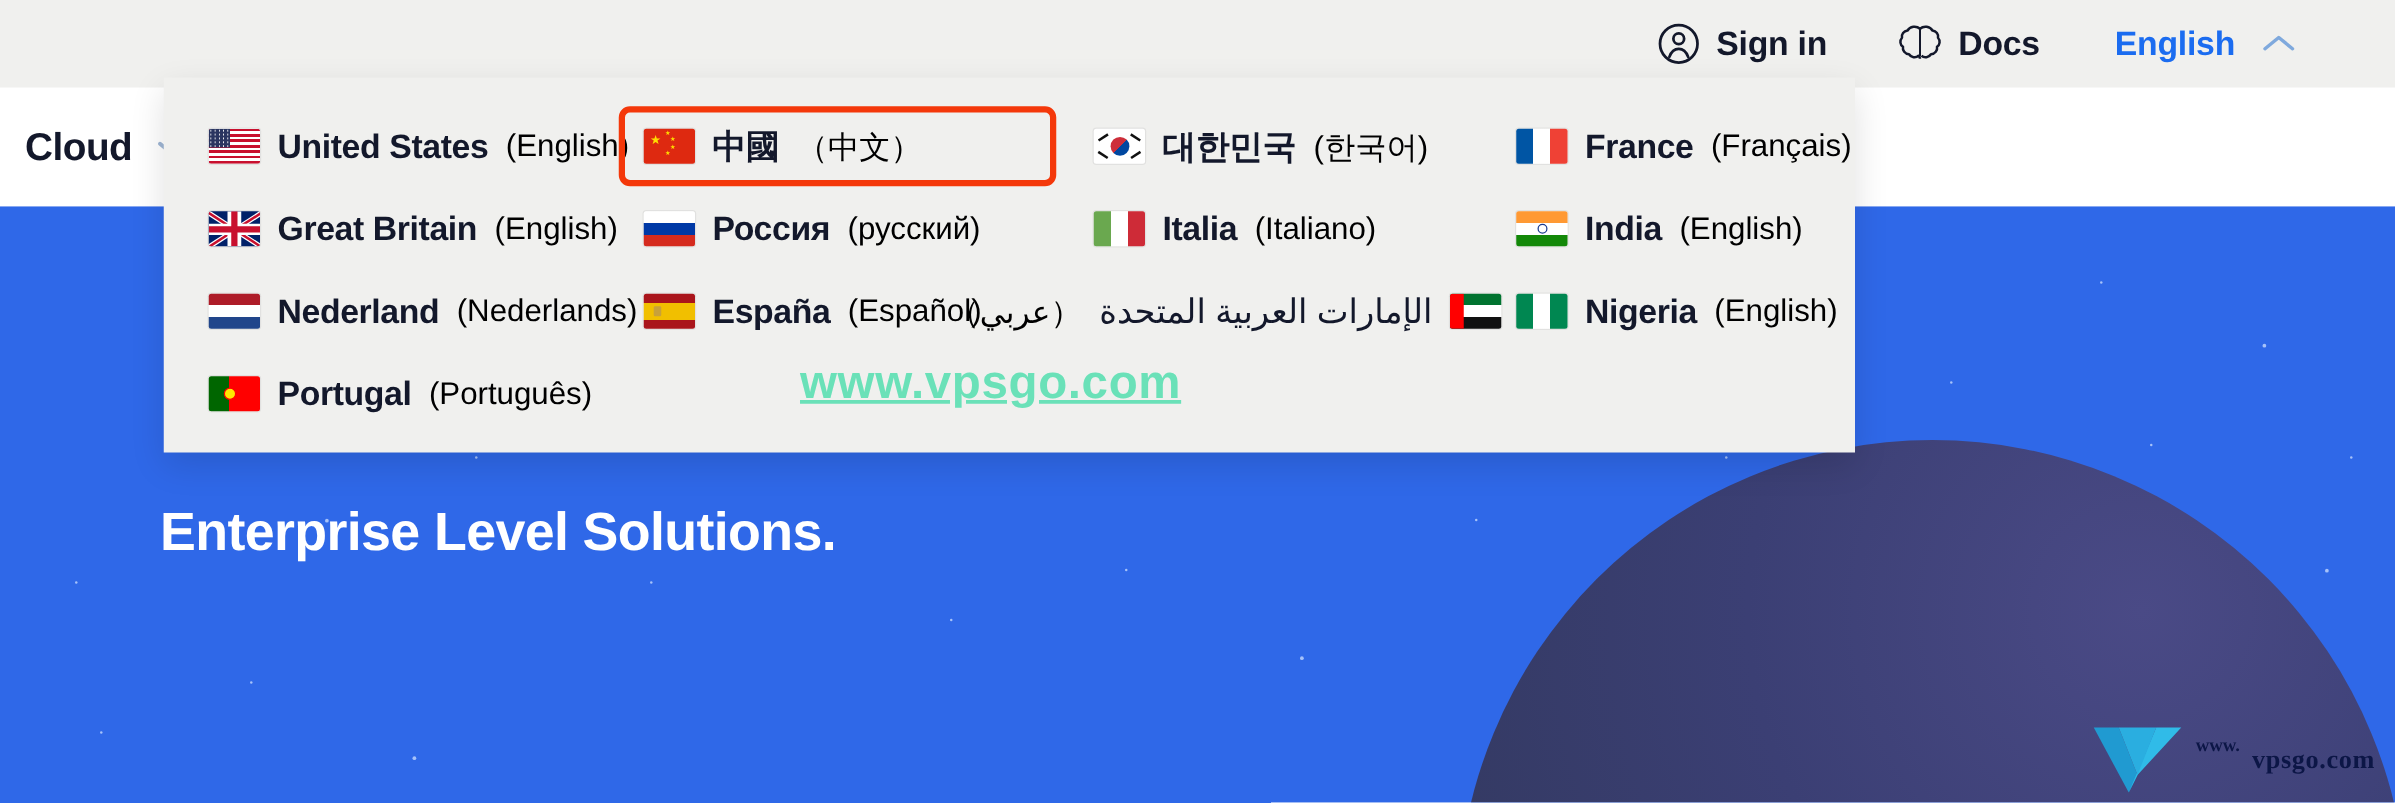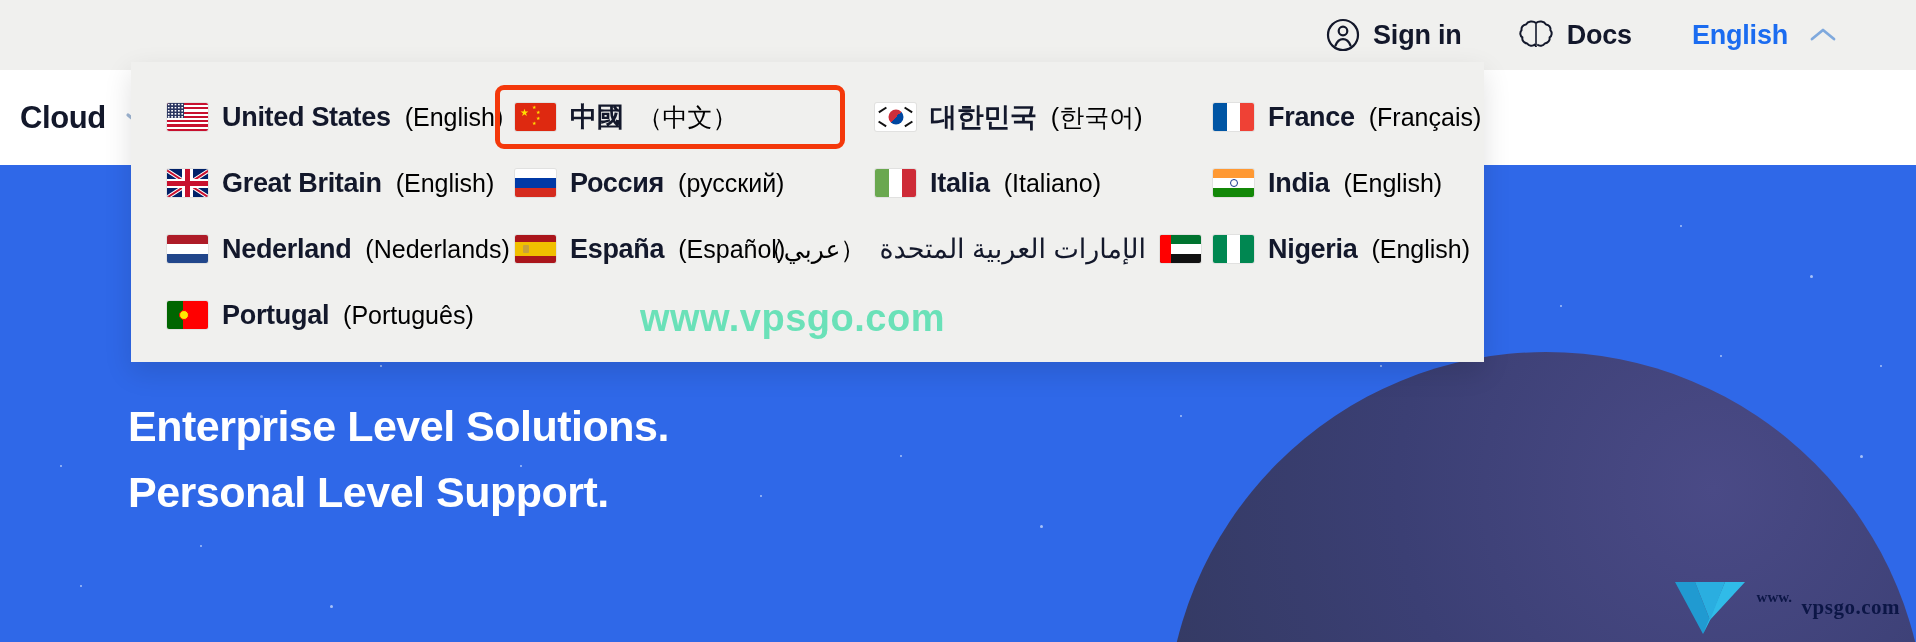--- a/index.html
+++ b/index.html
@@ -170,25 +170,26 @@
   .f-ae .hoist { position:absolute; left:0; top:0; width:11px; height:28px; background:#ff0000; }
 
   .f-ng { background: linear-gradient(to right,#008751 0 33.33%,#fff 33.33% 66.66%,#008751 66.66% 100%); }
 
   .f-pt { background: linear-gradient(to right,#006600 0 40%,#ff0000 40% 100%); }
   .f-pt .arm { position:absolute; left:12px; top:9px; width:10px; height:10px; border-radius:50%;
     background:#ffe900; border:1.4px solid #ff0000; }
 
   
   .wm-text {
-    position: absolute; left: 640px; top: 297px;
+    position: absolute; left: 640px; top: 285px;
     font-size: 38px; font-weight: 800; letter-spacing: 0.5px;
     color: #5fe0b4; opacity: .92;
     z-index: 20; pointer-events: none;
     font-family: "Liberation Sans", sans-serif;
+    text-decoration: underline;
   }
   .wm-logo {
     position: absolute; right: 16px; bottom: 6px;
     z-index: 20; pointer-events: none;
     display: flex; align-items: center; gap: 10px;
     opacity: .95;
   }
   .wm-v { width: 74px; height: 60px; flex: 0 0 74px; }
   .wm-words { display: flex; flex-direction: column; line-height: 1; }
   .wm-big { font-size: 40px; font-weight: 800; color: #29c3e8; letter-spacing: 2px;
@@ -239,21 +240,20 @@
         <span class="star" style="left: 1540px; top: 420px; width: 2px; height: 2px;"></span>
         <span class="star" style="left: 1380px; top: 200px; width: 2px; height: 2px;"></span>
         <span class="star" style="left: 60px; top: 300px; width: 2px; height: 2px;"></span>
         <span class="star" style="left: 1880px; top: 200px; width: 2px; height: 2px;"></span>
         <span class="star" style="left: 1250px; top: 170px; width: 2px; height: 2px;"></span>
       </div>
     <div class="planet"></div>
     <div class="hero-ghost">H</div>
     <div class="hero-copy">
       <div>Enterprise Level Solutions.</div>
-      <div>Personal Level Support.</div>
     </div>
   </div>
 
   <div class="navstrip">
     <div class="nav-item">
       <span>Cloud</span>
       <span class="ic">
         <svg width="30" height="18" viewBox="0 0 30 18">
             <path d="M4 5 L15 14 L26 5" stroke="#9fb6d4" stroke-width="3.2" fill="none" stroke-linecap="round" stroke-linejoin="round"></path>
           </svg>

